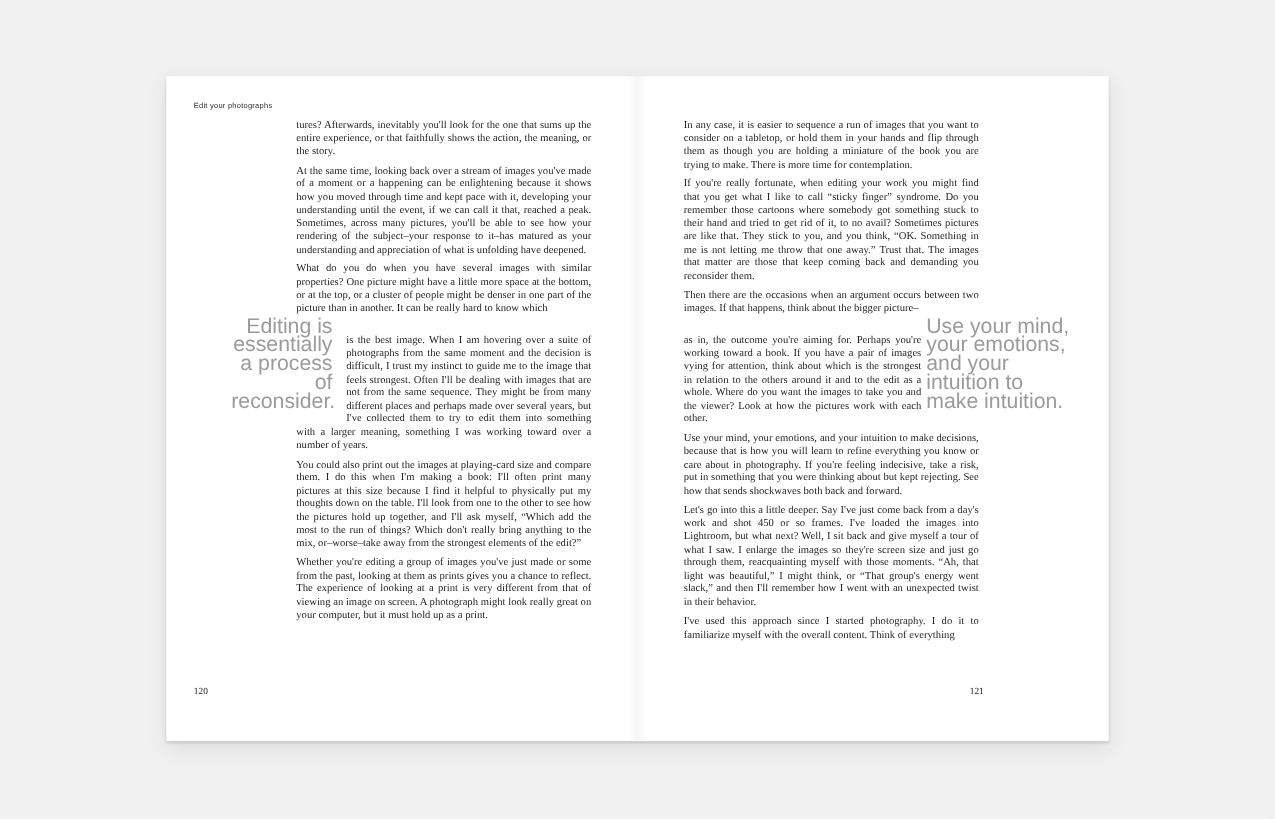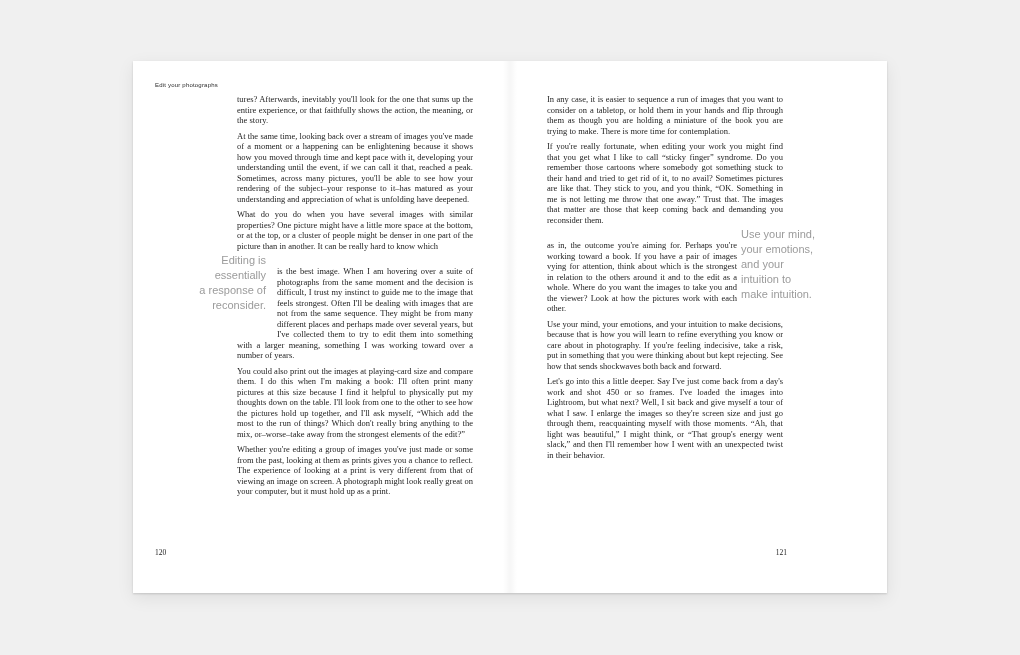--- a/index.html
+++ b/index.html
@@ -58,21 +58,21 @@
     color: #1d1d1d;
   }
   .page.left  .col { left: 104px; }
   .page.right .col { left: 37px; }
   .col p { margin: 0; }
   .col p.para { margin-top: 5px; }
   .col p.first { margin-top: 0; }
   .col p.cont { margin-top: 15px; }
   .pq {
     font-family: "Liberation Sans", sans-serif;
-    font-size: 11px;
+    font-size: 17px;
     line-height: 15px;
     color: #9b9b9b;
     padding-top: 2px;
   }
   .pq-float-left {
     float: left;
     width: 92px;
     height: 86px;
     margin-left: -52px;
   }
@@ -103,45 +103,47 @@
     <div class="page left">
       <div class="running-header">Edit your photographs</div>
       <div class="col">
         <p class="para first">tures? Afterwards, inevitably you'll look for the one that sums up the entire experience, or that faithfully shows the action, the meaning, or the story.</p>
         <p class="para">At the same time, looking back over a stream of images you've made of a moment or a happening can be enlightening because it shows how you moved through time and kept pace with it, developing your understanding until the event, if we can call it that, reached a peak. Sometimes, across many pictures, you'll be able to see how your rendering of the subject–your response to it–has matured as your understanding and appreciation of what is unfolding have deepened.</p>
         <p class="para">What do you do when you have several images with similar properties? One picture might have a little more space at the bottom, or at the top, or a cluster of people might be denser in one part of the picture than in another. It can be really hard to know which</p>
         <div class="pq-float-left">
           <div class="pq">
             <div>Editing is</div>
             <div>essentially</div>
-            <div>a response of</div>
+            <div>a process of</div>
             <div>reconsider.</div>
           </div>
         </div>
         <p class="cont">is the best image. When I am hovering over a suite of photographs from the same moment and the decision is difficult, I trust my instinct to guide me to the image that feels strongest. Often I'll be dealing with images that are not from the same sequence. They might be from many different places and perhaps made over several years, but I've collected them to try to edit them into something with a larger meaning, something I was working toward over a number of years.</p>
         <p class="para">You could also print out the images at playing-card size and compare them. I do this when I'm making a book: I'll often print many pictures at this size because I find it helpful to physically put my thoughts down on the table. I'll look from one to the other to see how the pictures hold up together, and I'll ask myself, “Which add the most to the run of things? Which don't really bring anything to the mix, or–worse–take away from the strongest elements of the edit?”</p>
         <p class="para">Whether you're editing a group of images you've just made or some from the past, looking at them as prints gives you a chance to reflect. The experience of looking at a print is very different from that of viewing an image on screen. A photograph might look really great on your computer, but it must hold up as a print.</p>
       </div>
       <div class="folio folio-left">120</div>
     </div>
 
     <div class="page right">
       <div class="col">
         <p class="para first">In any case, it is easier to sequence a run of images that you want to consider on a tabletop, or hold them in your hands and flip through them as though you are holding a miniature of the book you are trying to make. There is more time for contemplation.</p>
         <p class="para">If you're really fortunate, when editing your work you might find that you get what I like to call “sticky finger” syndrome. Do you remember those cartoons where somebody got something stuck to their hand and tried to get rid of it, to no avail? Sometimes pictures are like that. They stick to you, and you think, “OK. Something in me is not letting me throw that one away.” Trust that. The images that matter are those that keep coming back and demanding you reconsider them.</p>
+        <p class="para">Then there are the occasions when an argument occurs between two images. If that happens, think about the bigger picture–</p>
         <div class="pq-float-right">
           <div class="pq">
             <div>Use your mind,</div>
             <div>your emotions,</div>
             <div>and your</div>
             <div>intuition to</div>
             <div>make intuition.</div>
           </div>
         </div>
         <p class="cont">as in, the outcome you're aiming for. Perhaps you're working toward a book. If you have a pair of images vying for attention, think about which is the strongest in relation to the others around it and to the edit as a whole. Where do you want the images to take you and the viewer? Look at how the pictures work with each other.</p>
         <p class="para">Use your mind, your emotions, and your intuition to make decisions, because that is how you will learn to refine everything you know or care about in photography. If you're feeling indecisive, take a risk, put in something that you were thinking about but kept rejecting. See how that sends shockwaves both back and forward.</p>
         <p class="para">Let's go into this a little deeper. Say I've just come back from a day's work and shot 450 or so frames. I've loaded the images into Lightroom, but what next? Well, I sit back and give myself a tour of what I saw. I enlarge the images so they're screen size and just go through them, reacquainting myself with those moments. “Ah, that light was beautiful,” I might think, or “That group's energy went slack,” and then I'll remember how I went with an unexpected twist in their behavior.</p>
+        <p class="para">I've used this approach since I started photography. I do it to familiarize myself with the overall content. Think of everything</p>
       </div>
       <div class="folio folio-right">121</div>
     </div>
 
   </div>
 </div>
 
 </body></html>

